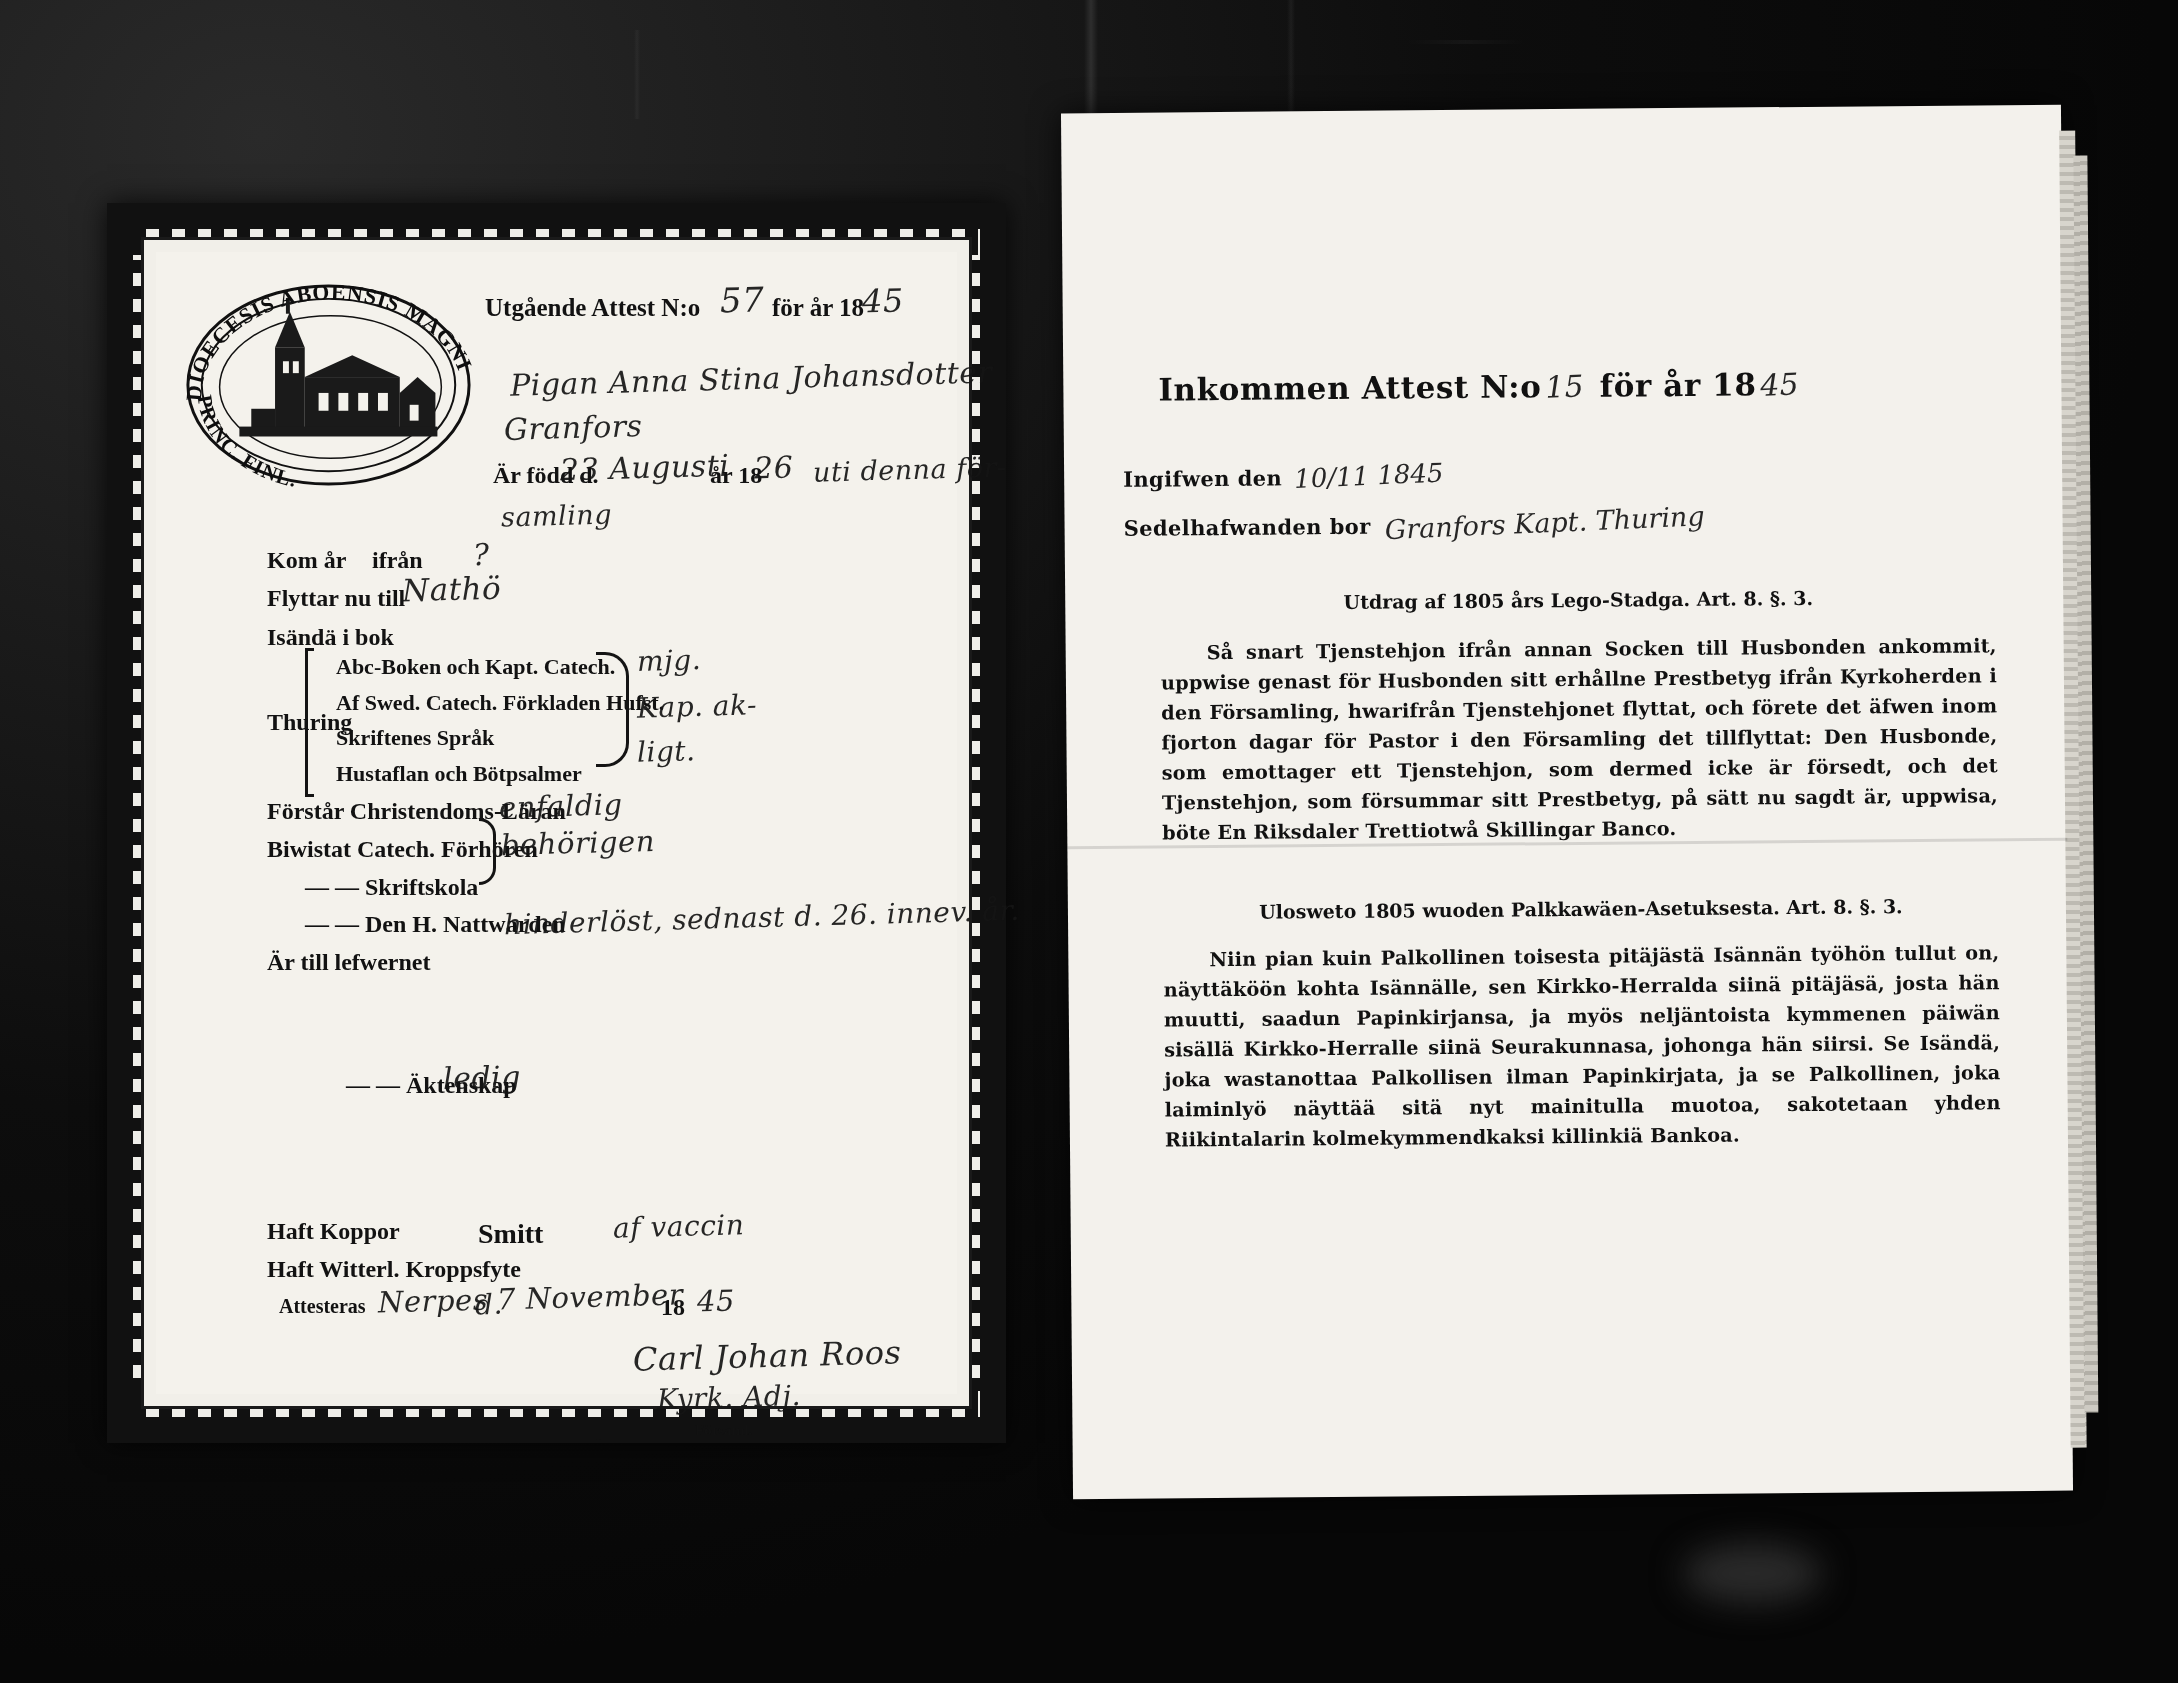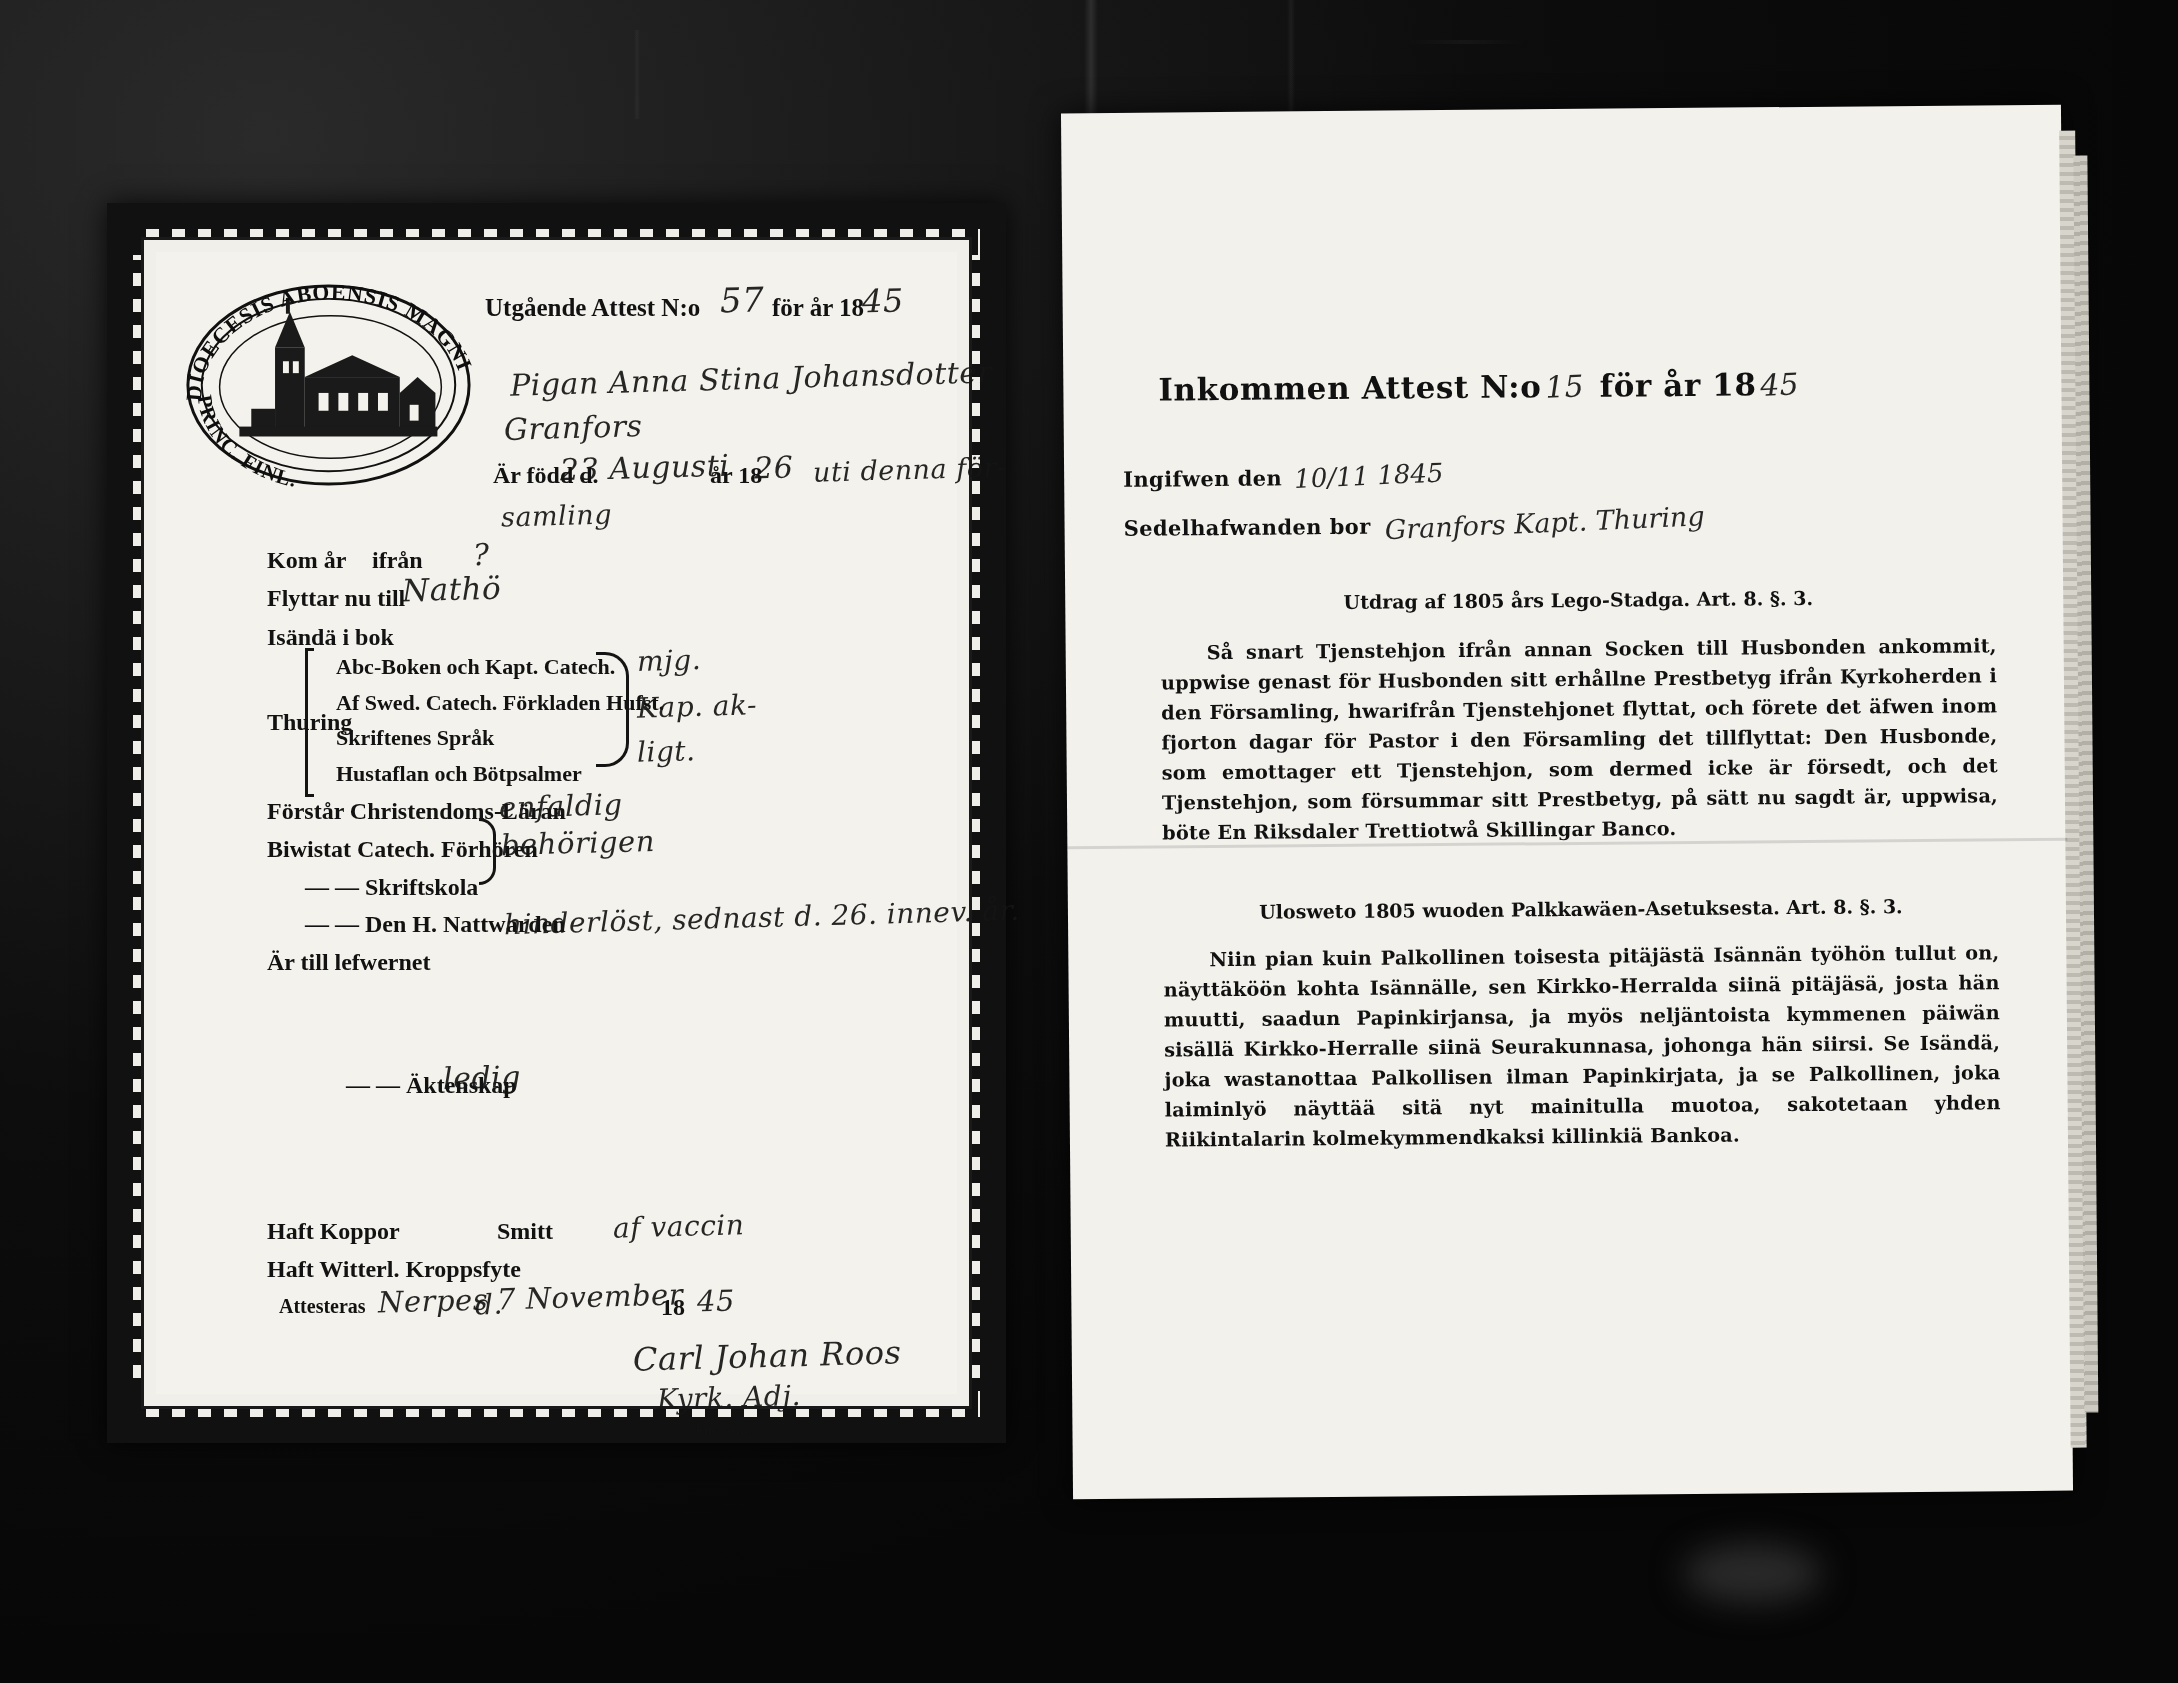--- a/index.html
+++ b/index.html
@@ -162,21 +162,21 @@
 
         <div class="ln print" style="left:149px;top:659px;font-size:24px;">—  —  Den H. Nattwarden</div>
         <div class="ln hand" style="left:348px;top:649px;font-size:28px;">hinderlöst, sednast d. 26. innev. år.</div>
 
         <div class="ln print" style="left:111px;top:697px;font-size:24px;">Är till lefwernet</div>
 
         <div class="ln print" style="left:149px;top:820px;font-size:24px;margin-left:41px;">—  —  Äktenskap</div>
         <div class="ln hand" style="left:287px;top:808px;font-size:30px;">ledig</div>
 
         <div class="ln print" style="left:111px;top:966px;font-size:24px;">Haft Koppor</div>
-        <div class="ln print" style="left:341px;top:966px;font-size:24px;">Smitt</div>
+        <div class="ln print" style="left:322px;top:966px;font-size:28px;">Smitt</div>
         <div class="ln hand" style="left:457px;top:958px;font-size:28px;">af vaccin</div>
 
         <div class="ln print" style="left:111px;top:1004px;font-size:24px;">Haft Witterl. Kroppsfyte</div>
 
         <div class="ln print" style="left:123px;top:1043px;font-size:20px;">Attesteras</div>
         <div class="ln hand" style="left:222px;top:1032px;font-size:29px;">Nerpes</div>
         <div class="ln hand" style="left:319px;top:1036px;font-size:28px;">d.</div>
         <div class="ln hand" style="left:341px;top:1028px;font-size:29px;">7 November</div>
         <div class="ln print" style="left:505px;top:1042px;font-size:24px;">18</div>
         <div class="ln hand" style="left:541px;top:1032px;font-size:29px;">45</div>

